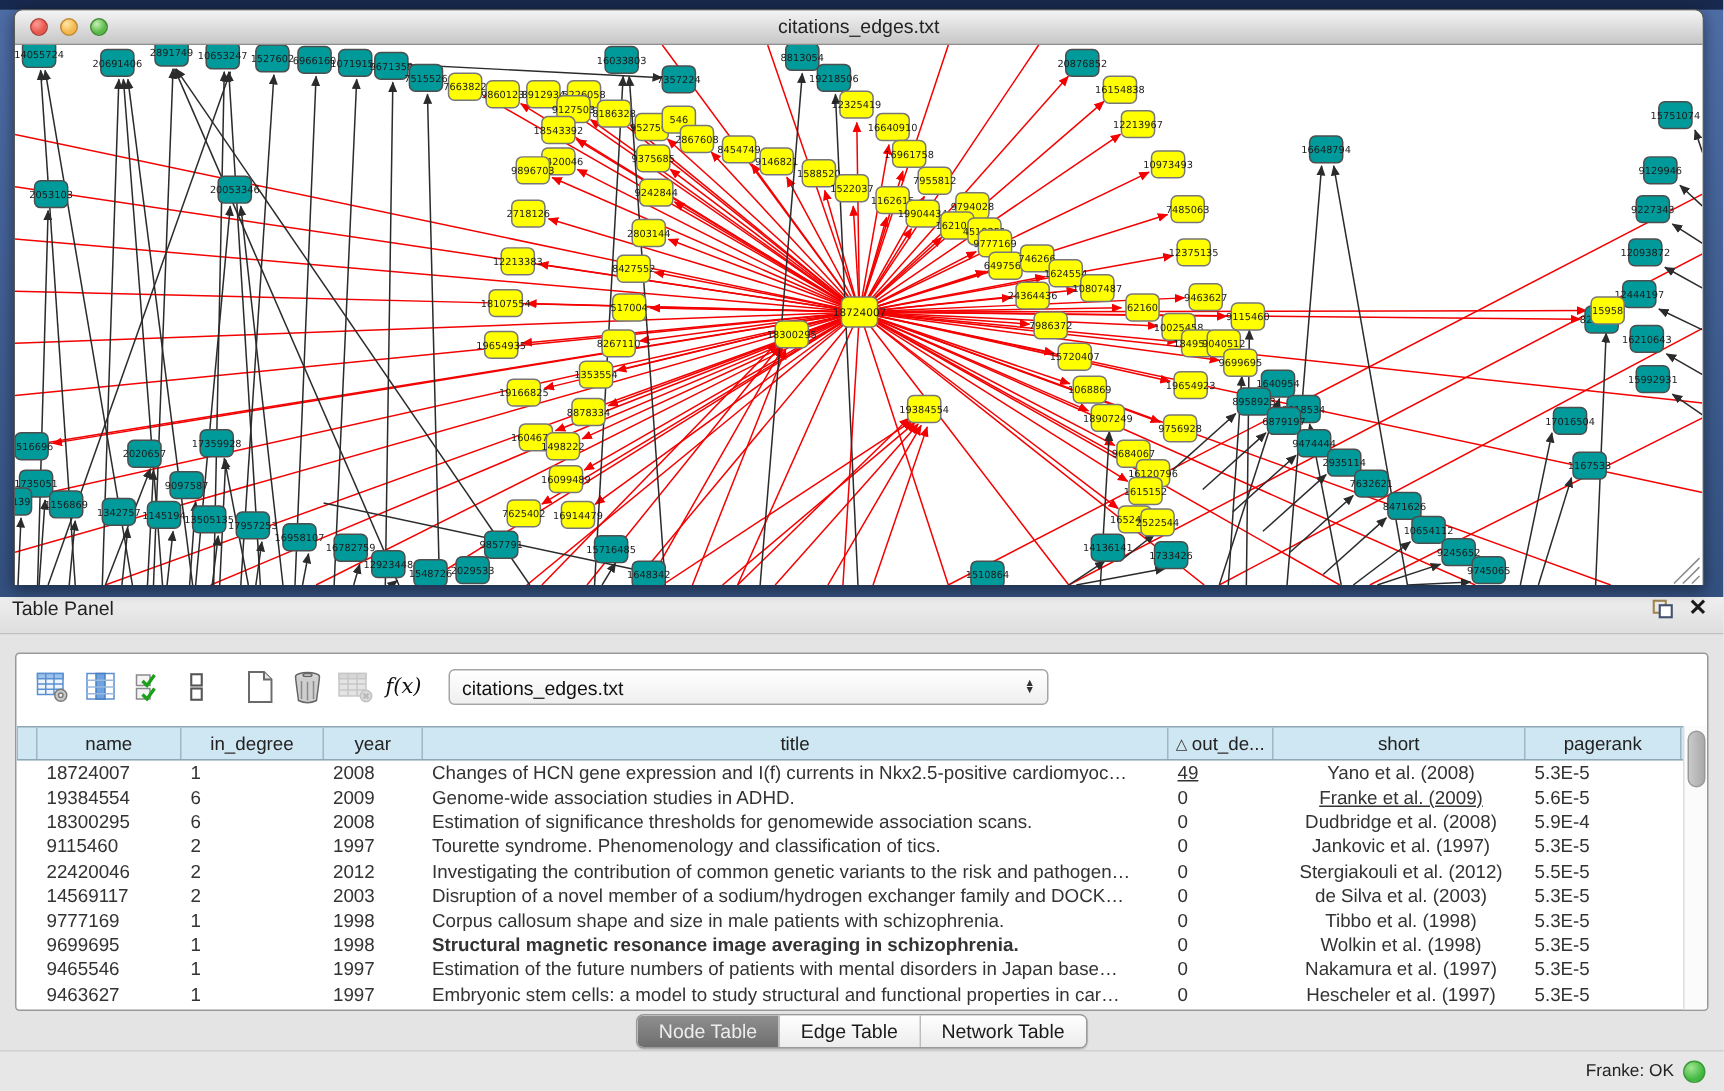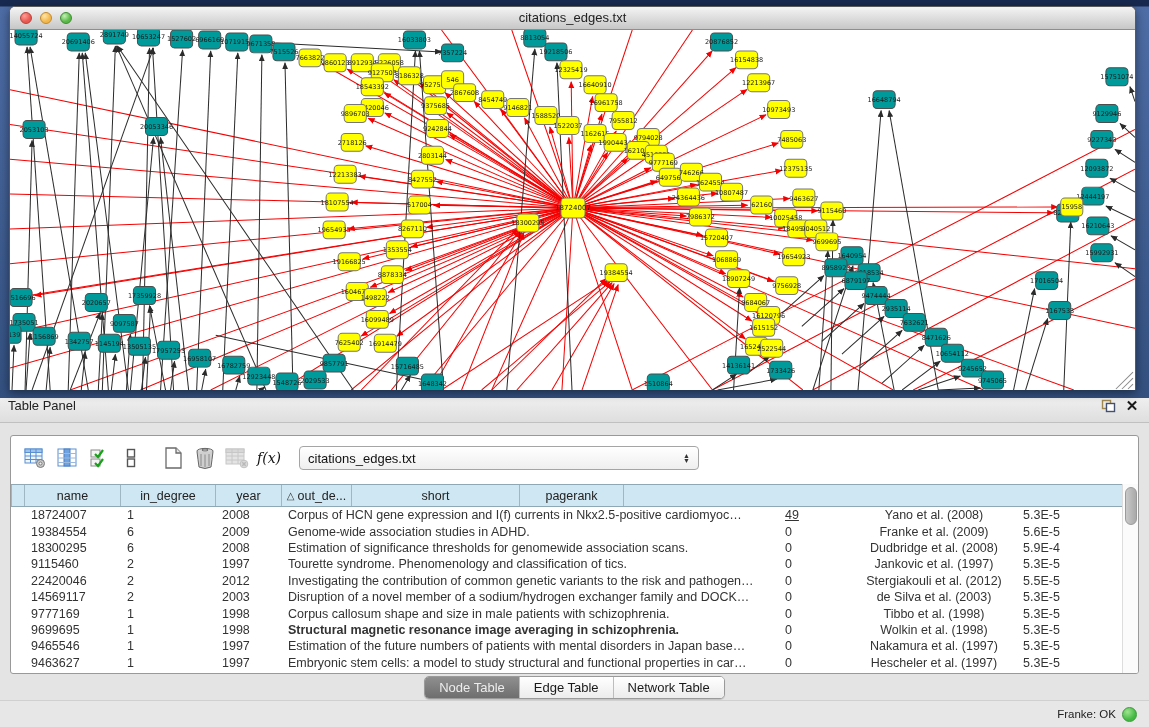--- a/index.html
+++ b/index.html
@@ -898,43 +898,44 @@
           </span>
       </div>
     </div>
 
     <div class="tbl">
       <div class="thead" id="thead">
           <div class="hcell gutter" style="width: 14px;"></div>
           <div class="hcell" style="width: 96px;">name</div>
           <div class="hcell" style="width: 95px;">in_degree</div>
           <div class="hcell" style="width: 66px;">year</div>
+          <div class="hcell" style="width: 497px;">title</div>
           <div class="hcell" style="width: 70px;"><span class="sortmark">△</span>out_de...</div>
           <div class="hcell" style="width: 168px;">short</div>
           <div class="hcell" style="width: 104px;">pagerank</div>
         </div>
       <div id="tbody">
           <div class="trow">
             <div class="tcell" style="width: 14px; padding: 0px;"></div>
             <div class="tcell" style="width: 96px; text-align: left;">18724007</div>
             <div class="tcell" style="width: 95px; text-align: left;">1</div>
             <div class="tcell" style="width: 66px; text-align: left;">2008</div>
-            <div class="tcell" style="width: 497px; text-align: left;">Corpus of HCN gene expression and I(f) currents in Nkx2.5-positive cardiomyoc…</div>
+            <div class="tcell" style="width: 497px; text-align: left;">Changes of HCN gene expression and I(f) currents in Nkx2.5-positive cardiomyoc…</div>
             <div class="tcell" style="width: 70px; text-align: left; text-decoration: underline;">49</div>
             <div class="tcell" style="width: 168px; text-align: center;">Yano et al. (2008)</div>
             <div class="tcell" style="width: 104px; text-align: left;">5.3E-5</div>
           </div>
           <div class="trow">
             <div class="tcell" style="width: 14px; padding: 0px;"></div>
             <div class="tcell" style="width: 96px; text-align: left;">19384554</div>
             <div class="tcell" style="width: 95px; text-align: left;">6</div>
             <div class="tcell" style="width: 66px; text-align: left;">2009</div>
             <div class="tcell" style="width: 497px; text-align: left;">Genome-wide association studies in ADHD.</div>
             <div class="tcell" style="width: 70px; text-align: left;">0</div>
-            <div class="tcell" style="width: 168px; text-align: center;">Franke et al. (2009)</div>
+            <div class="tcell" style="width: 168px; text-align: center; text-decoration: underline;">Franke et al. (2009)</div>
             <div class="tcell" style="width: 104px; text-align: left;">5.6E-5</div>
           </div>
           <div class="trow">
             <div class="tcell" style="width: 14px; padding: 0px;"></div>
             <div class="tcell" style="width: 96px; text-align: left;">18300295</div>
             <div class="tcell" style="width: 95px; text-align: left;">6</div>
             <div class="tcell" style="width: 66px; text-align: left;">2008</div>
             <div class="tcell" style="width: 497px; text-align: left;">Estimation of significance thresholds for genomewide association scans.</div>
             <div class="tcell" style="width: 70px; text-align: left;">0</div>
             <div class="tcell" style="width: 168px; text-align: center;">Dudbridge et al. (2008)</div>

